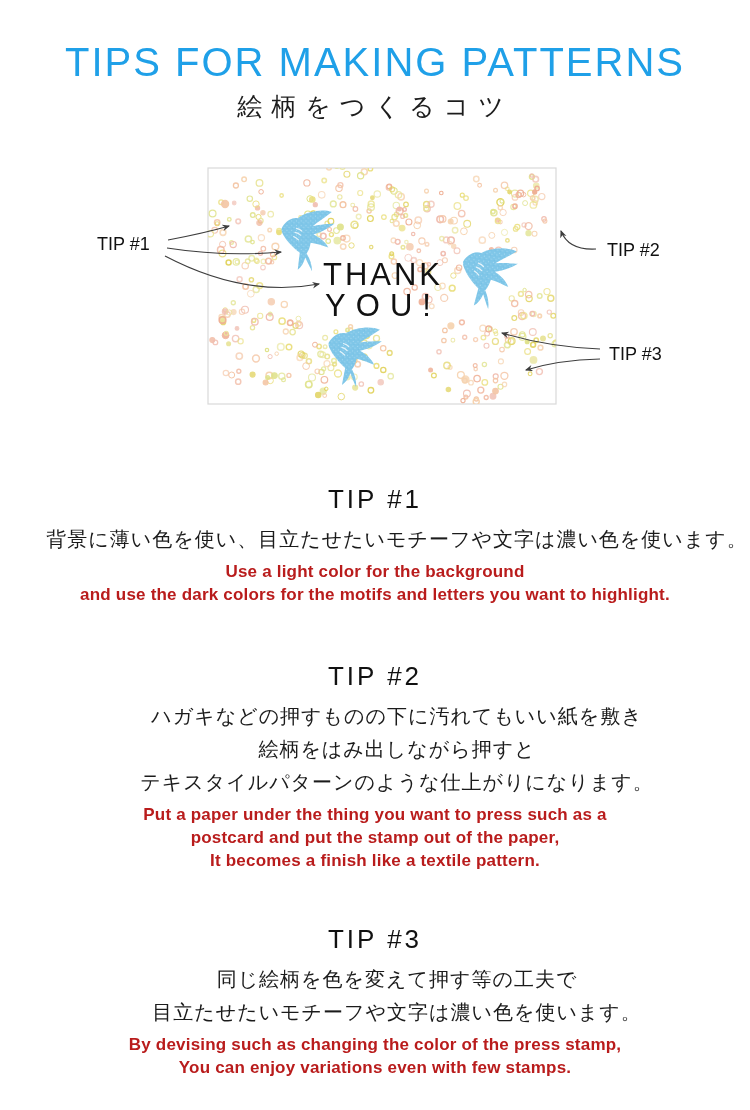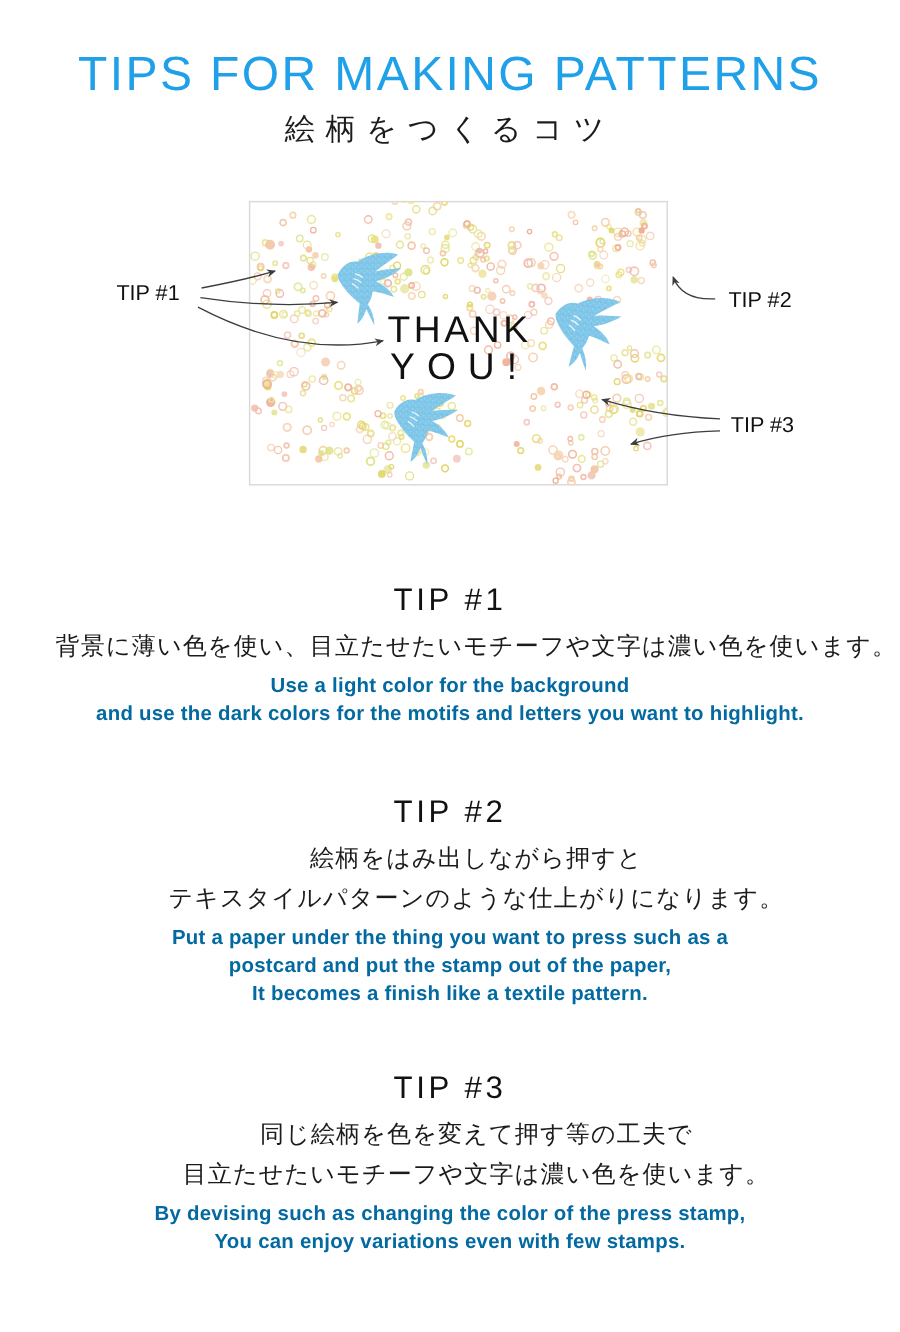--- a/index.html
+++ b/index.html
@@ -9,35 +9,35 @@
     -webkit-font-smoothing:antialiased;
   }
   .page{width:750px;height:944px;position:relative;}
   
   .header{text-align:center;padding-top:42px;}
   .title{
     font-size:40px;font-weight:400;letter-spacing:2px;margin:0;line-height:1;
   }
   .subtitle{
     font-size:25px;font-weight:400;letter-spacing:9px;color:#1c1c1c;
-    margin:14px 0 0 0;line-height:1;
+    margin:14px 0 0 0;line-height:1;font-family:Liberation Mono, monospace;
   }
   
   .figure{margin-top:27px;position:relative;width:750px;height:290px;}
   .figure svg{display:block;}
   
   section.tip{text-align:center;}
   .tip-heading{
     font-size:26px;font-weight:500;letter-spacing:3px;margin:0 0 8px 0;
     line-height:31px;color:#111;
   }
   .jp-block{margin:0;}
   .jp-line{font-size:20px;letter-spacing:1px;line-height:33px;color:#1b1b1b;margin-left:44px;}
   .en-block{margin-top:4px;}
-  .en-line{font-size:17px;font-weight:700;line-height:23px;letter-spacing:0.2px;color:#0369a1;}
+  .en-line{font-size:17px;font-weight:700;line-height:23px;letter-spacing:0.2px;color:#b91c1c;}
   #tip1{margin-top:46px;}
   #tip2{margin-top:55px;}
   #tip3{margin-top:52px;}
 </style>
 </head>
 <body>
 
 <div class="page">
 
   <header class="header">
@@ -550,20 +550,21 @@
     </div>
     <div class="en-block">
       <div class="en-line">Use a light color for the background</div>
       <div class="en-line">and use the dark colors for the motifs and letters you want to highlight.</div>
     </div>
   </section>
 
   <section class="tip" id="tip2">
     <h3 class="tip-heading">TIP #2</h3>
     <div class="jp-block">
+      <div class="jp-line">ハガキなどの押すものの下に汚れてもいい紙を敷き</div>
       <div class="jp-line">絵柄をはみ出しながら押すと</div>
       <div class="jp-line">テキスタイルパターンのような仕上がりになります。</div>
     </div>
     <div class="en-block">
       <div class="en-line">Put a paper under the thing you want to press such as a</div>
       <div class="en-line">postcard and put the stamp out of the paper,</div>
       <div class="en-line">It becomes a finish like a textile pattern.</div>
     </div>
   </section>
 

